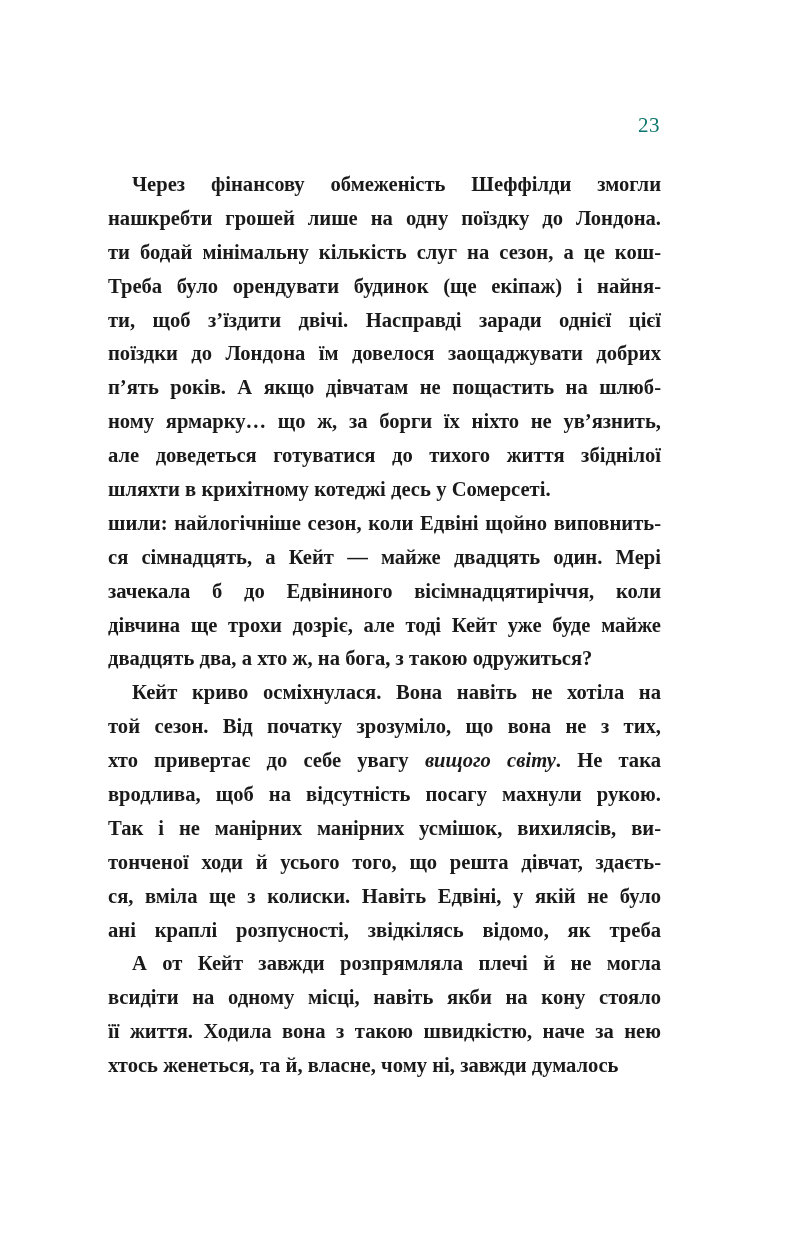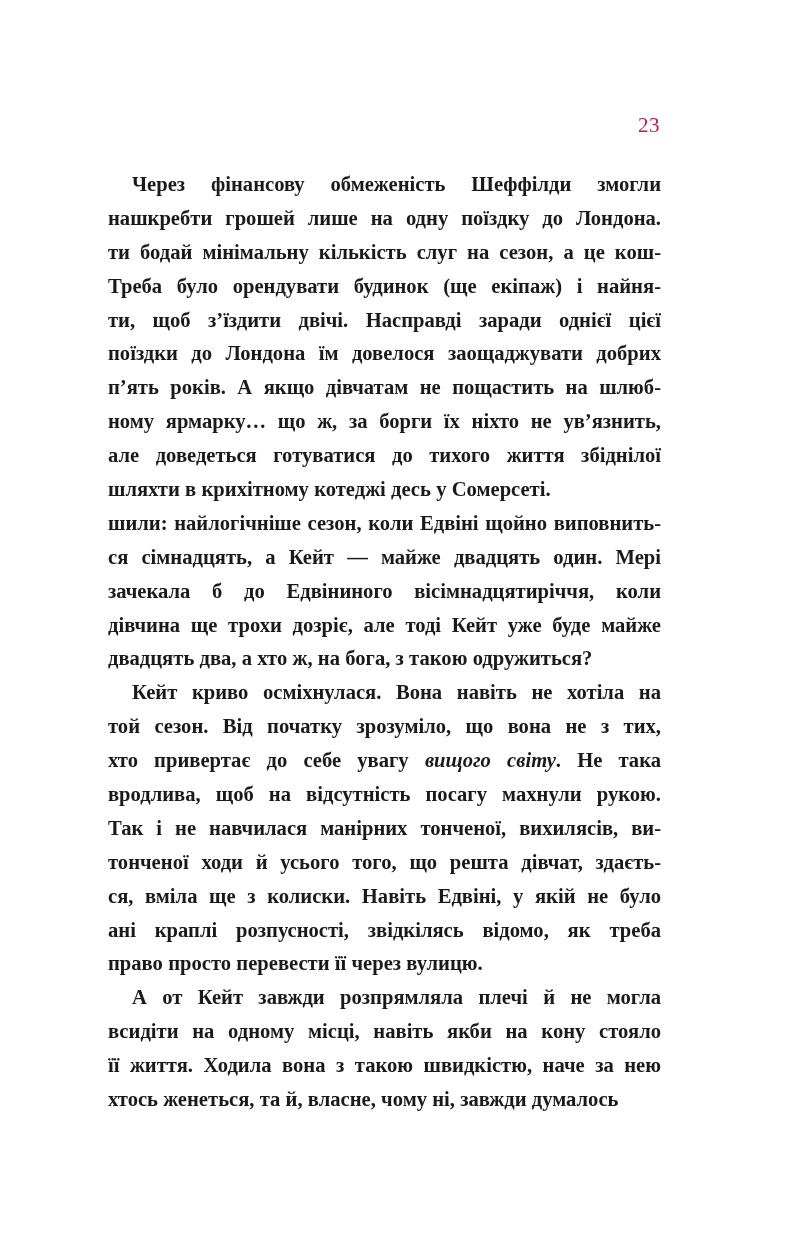--- a/index.html
+++ b/index.html
@@ -17,21 +17,21 @@
     color: #1a1a1a;
   }
   .folio {
     position: absolute;
     top: 112px;
     left: 0;
     width: 660px;
     text-align: right;
     font-size: 21px;
     line-height: 26px;
-    color: #be185d;
+    color: #0f766e;
     letter-spacing: 0.5px;
   }
   .textblock {
     position: absolute;
     top: 168px;
     left: 108px;
     width: 553px;
   }
   .para {
     margin: 0;
@@ -97,25 +97,24 @@
           <span class="line"><span class="stretch">ся сімнадцять, а Кейт — майже двадцять один. Мері</span></span>
           <span class="line"><span class="stretch">зачекала б до Едвіниного вісімнадцятиріччя, коли</span></span>
           <span class="line"><span class="stretch">дівчина ще трохи дозріє, але тоді Кейт уже буде майже</span></span>
           <span class="line last"><span class="stretch">двадцять два, а хто ж, на бога, з такою одружиться?</span></span>
         </p>
         <p class="para" style="text-indent: 0px;">
           <span class="line"><span class="stretch"><span class="indent-box"></span>Кейт криво осміхнулася. Вона навіть не хотіла на</span></span>
           <span class="line"><span class="stretch">той сезон. Від початку зрозуміло, що вона не з тих,</span></span>
           <span class="line"><span class="stretch">хто привертає до себе увагу <span class="ital">вищого світу</span>. Не така</span></span>
           <span class="line"><span class="stretch">вродлива, щоб на відсутність посагу махнули рукою.</span></span>
-          <span class="line"><span class="stretch">Так і не навчилася манірних тонченої, вихилясів, ви-</span></span>
+          <span class="line"><span class="stretch">Так і не манірних манірних усмішок, вихилясів, ви-</span></span>
           <span class="line"><span class="stretch">тонченої ходи й усього того, що решта дівчат, здаєть-</span></span>
           <span class="line"><span class="stretch">ся, вміла ще з колиски. Навіть Едвіні, у якій не було</span></span>
           <span class="line"><span class="stretch">ані краплі розпусності, звідкілясь відомо, як треба</span></span>
-          <span class="line last"><span class="stretch">право просто перевести її через вулицю.</span></span>
         </p>
         <p class="para" style="text-indent: 0px;">
           <span class="line"><span class="stretch"><span class="indent-box"></span>А от Кейт завжди розпрямляла плечі й не могла</span></span>
           <span class="line"><span class="stretch">всидіти на одному місці, навіть якби на кону стояло</span></span>
           <span class="line"><span class="stretch">її життя. Ходила вона з такою швидкістю, наче за нею</span></span>
           <span class="line last"><span class="stretch">хтось женеться, та й, власне, чому ні, завжди думалось</span></span>
         </p>
       </div>
   </div>
 

